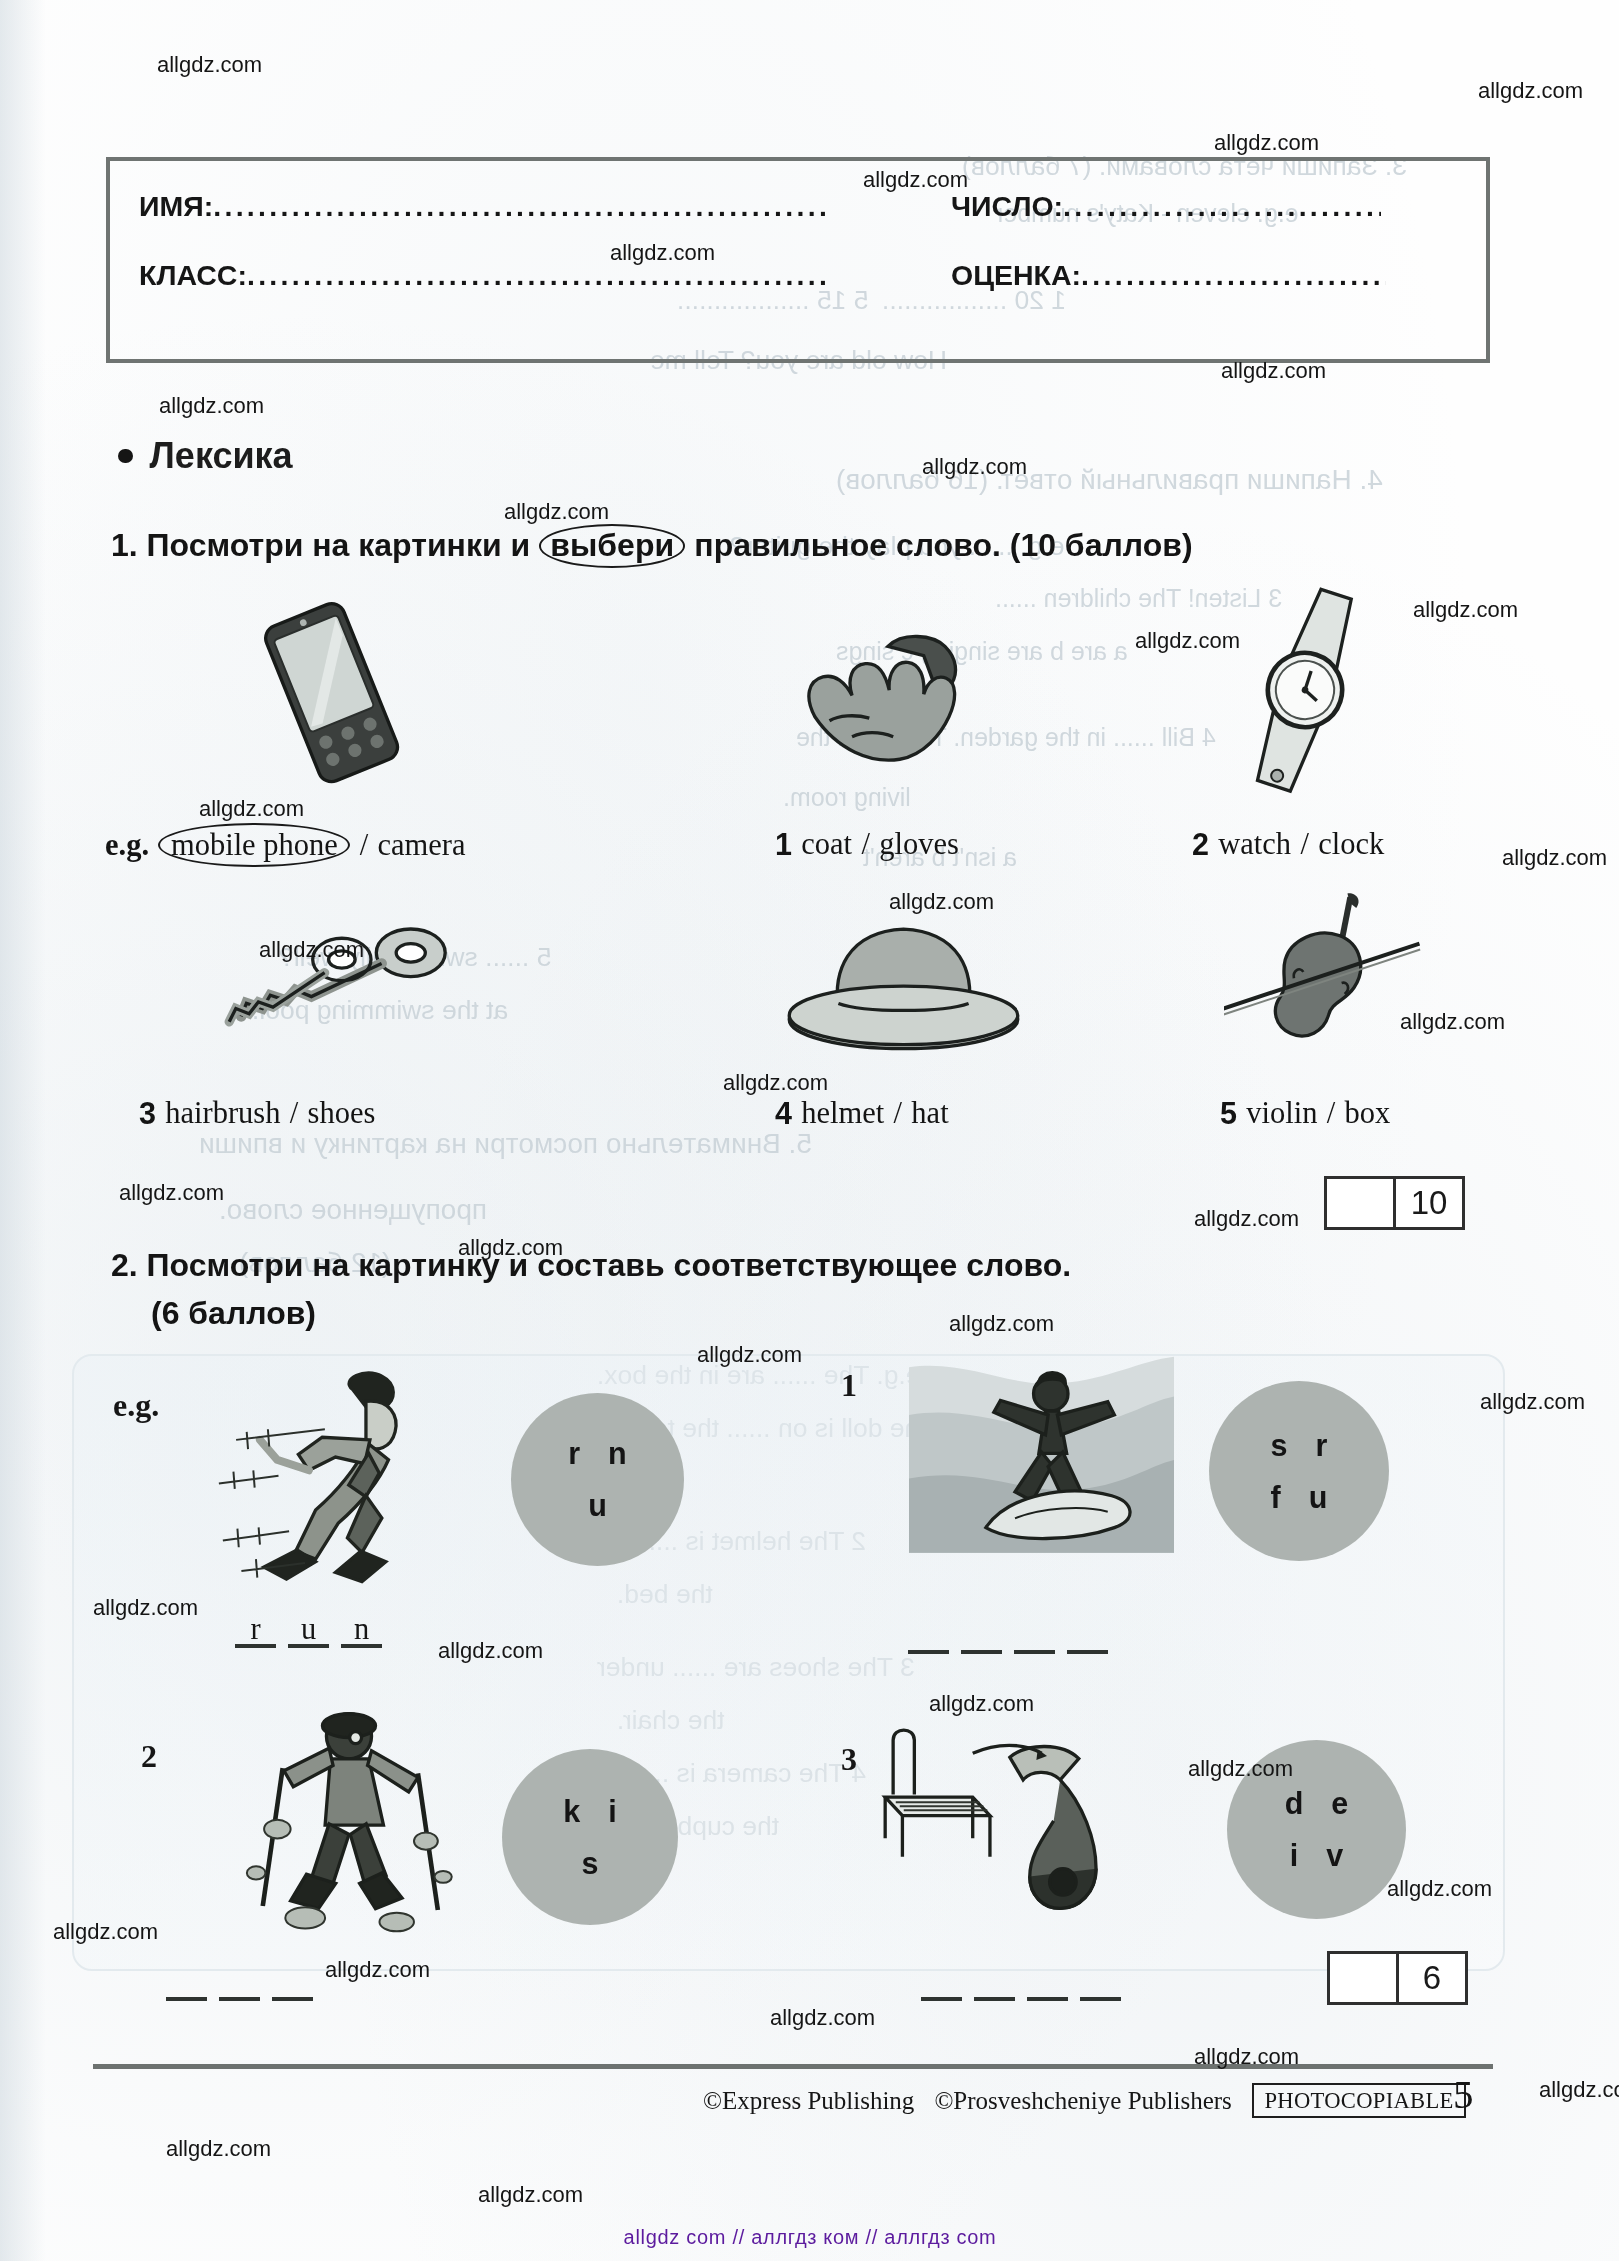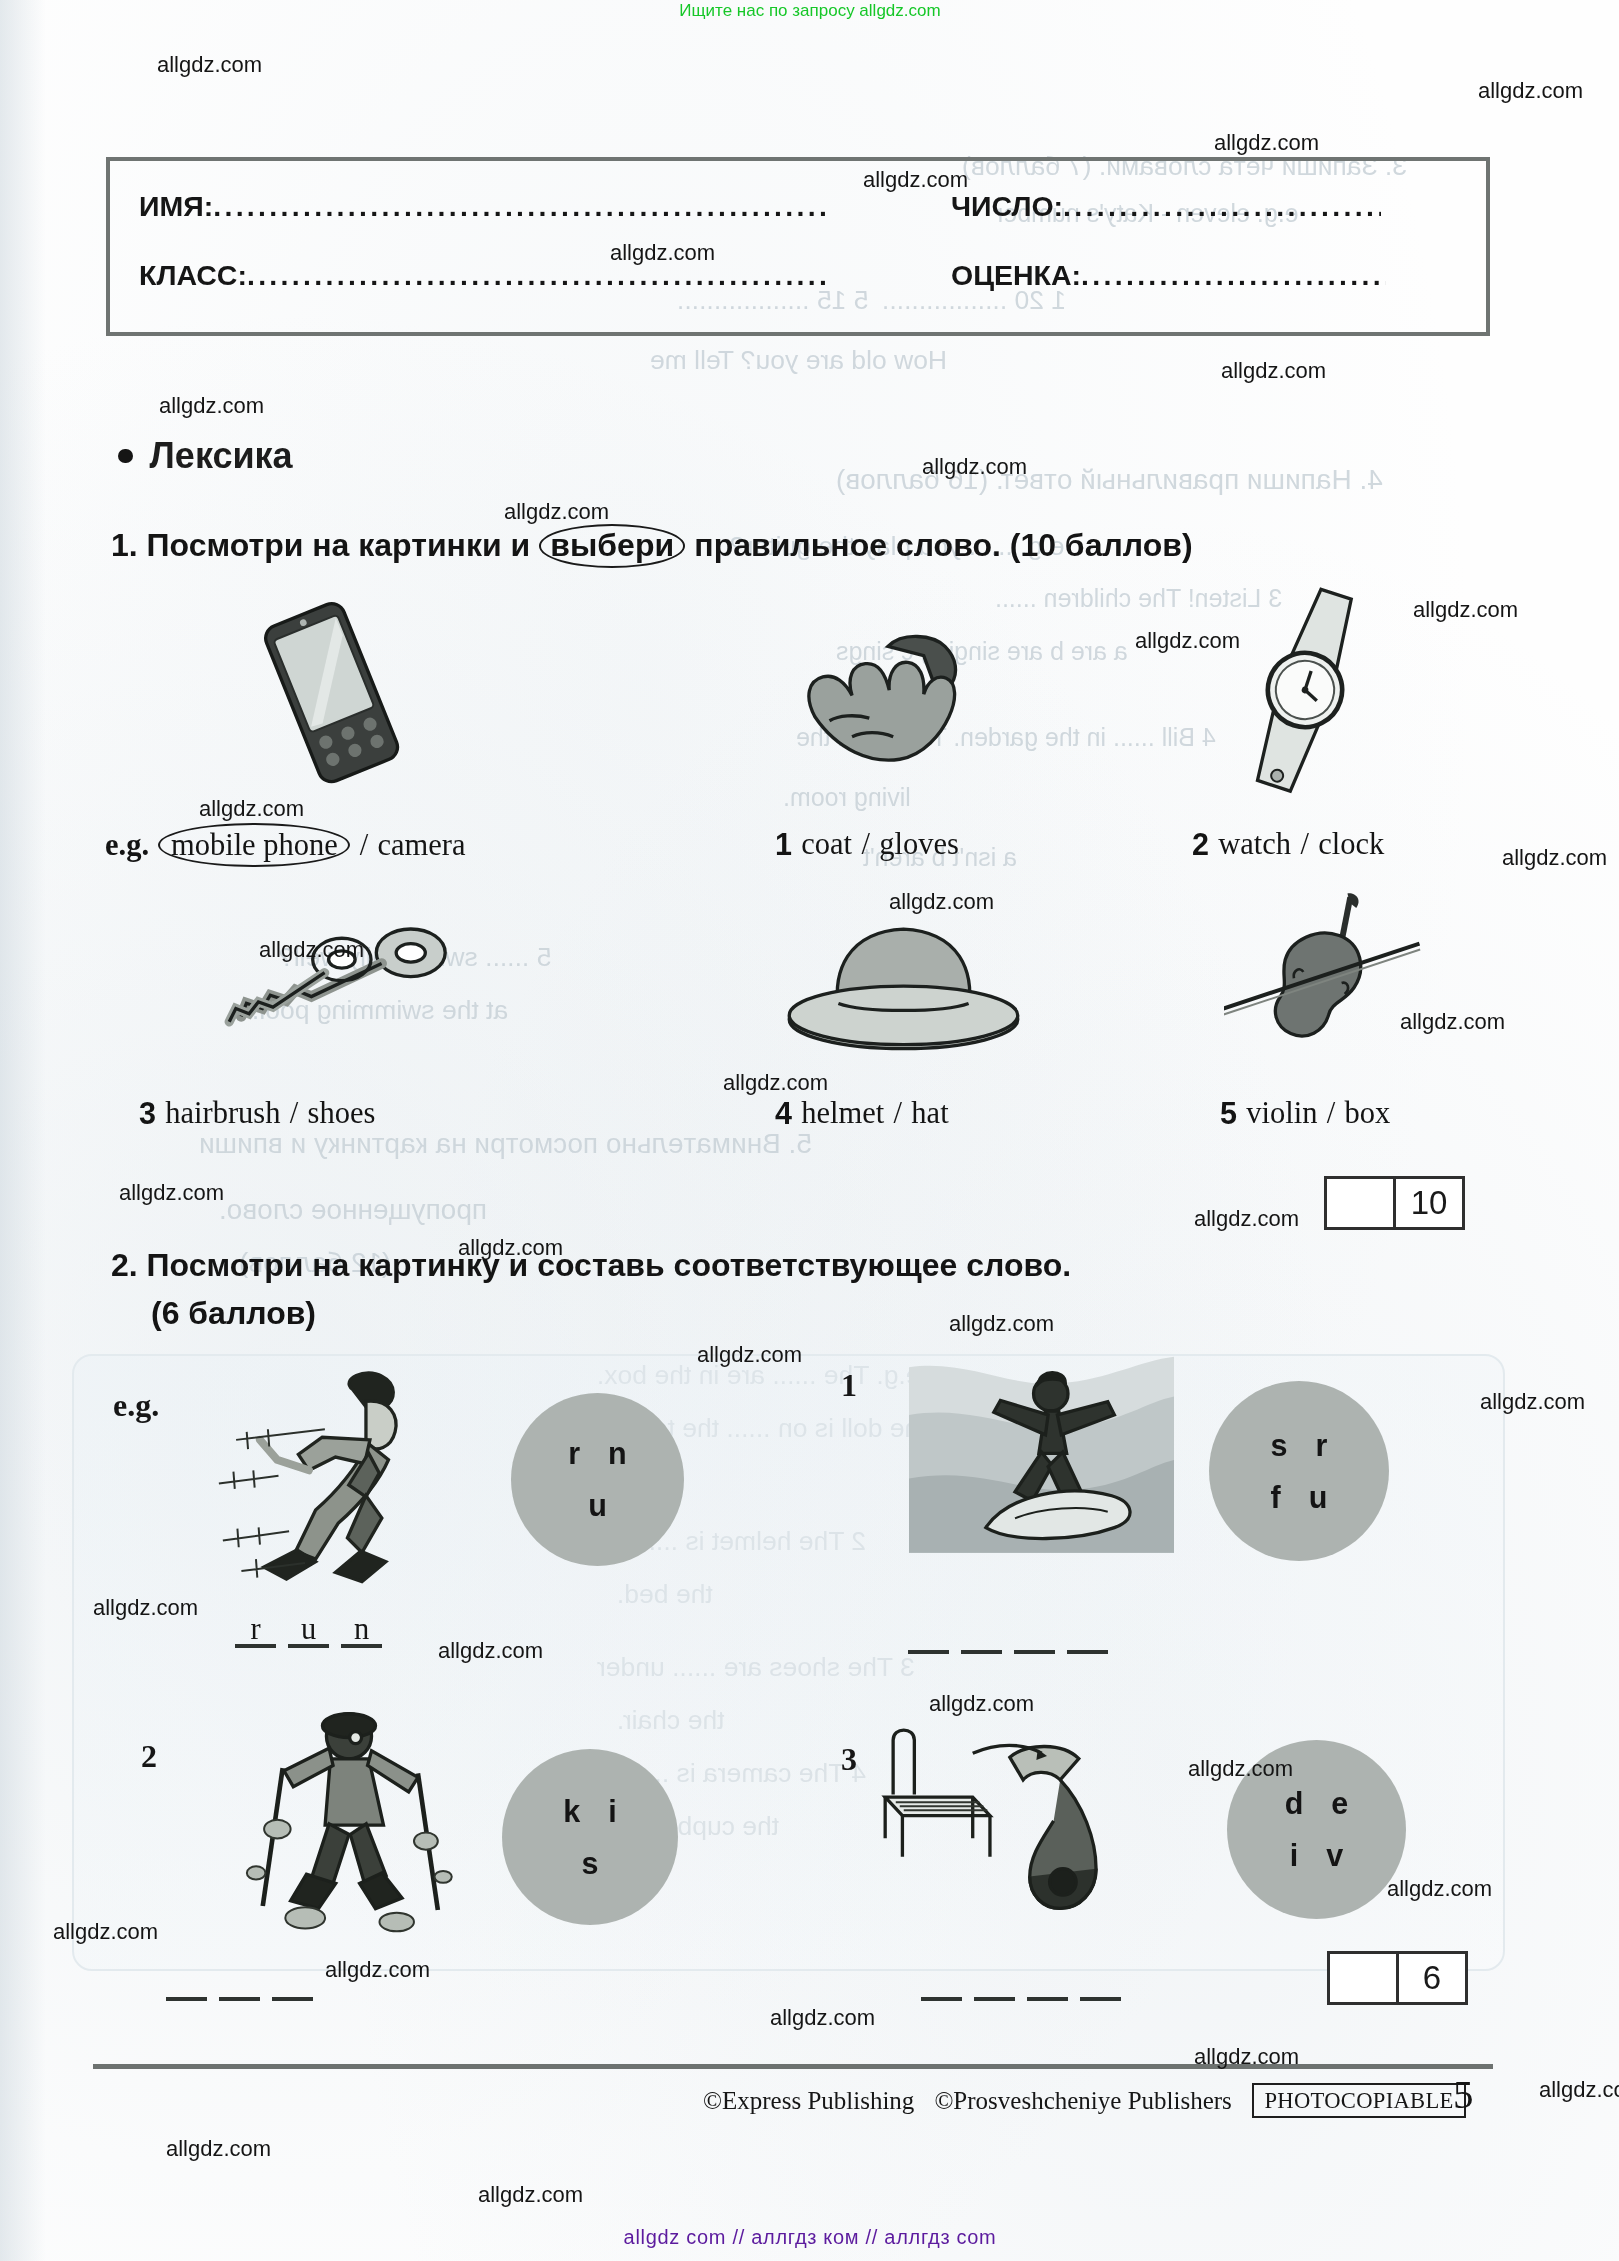--- a/index.html
+++ b/index.html
@@ -91,21 +91,21 @@
     font-family: "Liberation Sans", sans-serif;
     white-space: nowrap;
   }
 
   
   #id-box {
     position: absolute;
     left: 106px;
     top: 157px;
     width: 1384px;
-    height: 179px;
+    height: 206px;
     border: 4.6px solid #6f7472;
     box-sizing: border-box;
     background: transparent;
     text-decoration: underline;
   }
   .id-row {
     position: absolute;
     display: flex;
     align-items: baseline;
     font-size: 28.5px;
@@ -330,21 +330,20 @@
       <div class="bleed mirror" style="left: 597px; top: 1360px; font-size: 26.5px;">e.g. The ...... are in the box.</div>
       <div class="bleed mirror" style="left: 610px; top: 1413px; font-size: 26.5px;">1 The doll is on ...... the table.</div>
       <div class="bleed mirror" style="left: 597px; top: 1526px; font-size: 26.5px;">2 The helmet is ...... on</div>
       <div class="bleed mirror" style="left: 617px; top: 1579px; font-size: 26.5px;">the bed.</div>
       <div class="bleed mirror" style="left: 597px; top: 1652px; font-size: 26.5px;">3 The shoes are ...... under</div>
       <div class="bleed mirror" style="left: 617px; top: 1705px; font-size: 26.5px;">the chair.</div>
       <div class="bleed mirror" style="left: 597px; top: 1758px; font-size: 26.5px;">4 The camera is ...... in</div>
       <div class="bleed mirror" style="left: 617px; top: 1811px; font-size: 26.5px;">the cupboard.</div>
     </div>
 
-  <div class="topnote">Ищите нас по запросу allgdz.com</div>
 
 
   <div id="id-box">
 
     <div class="id-row" style="left:29px; top:29px; width:783px;">
       <span>ИМЯ:</span>
       <span class="dots" style="width:617px;">...........................................................</span>
     </div>
 
     <div class="id-row" style="left:841px; top:29px; width:524px;">

